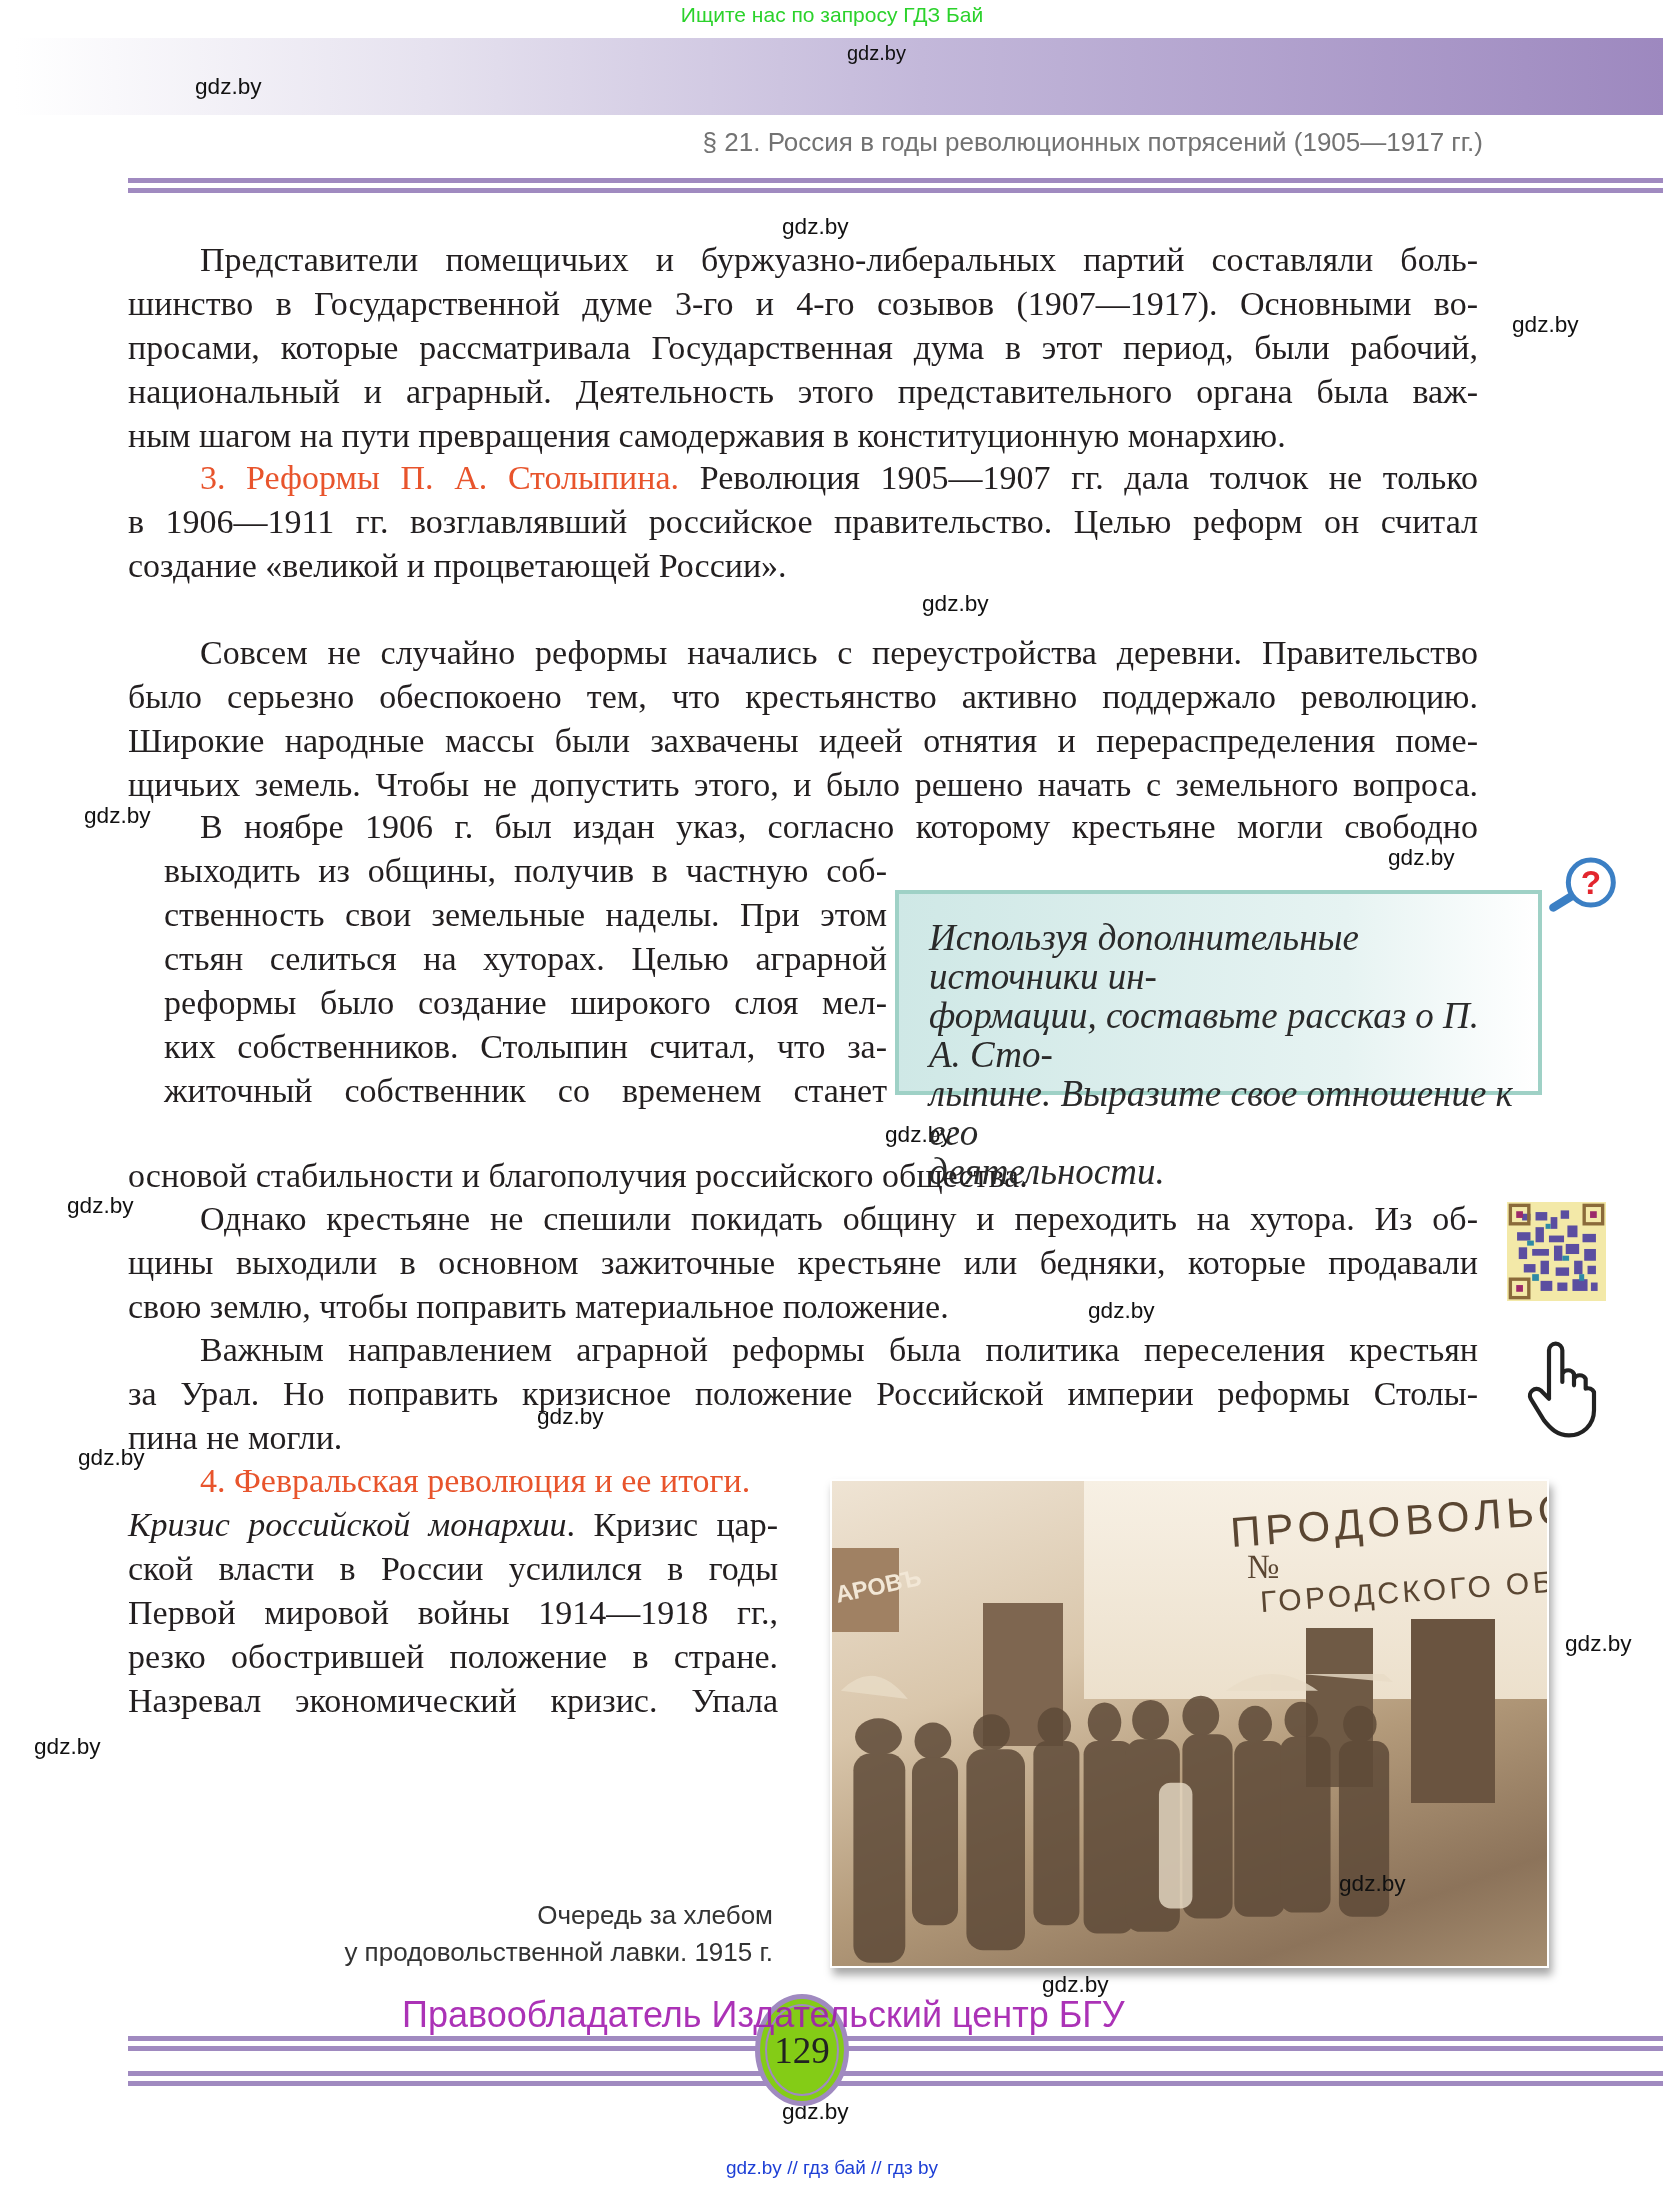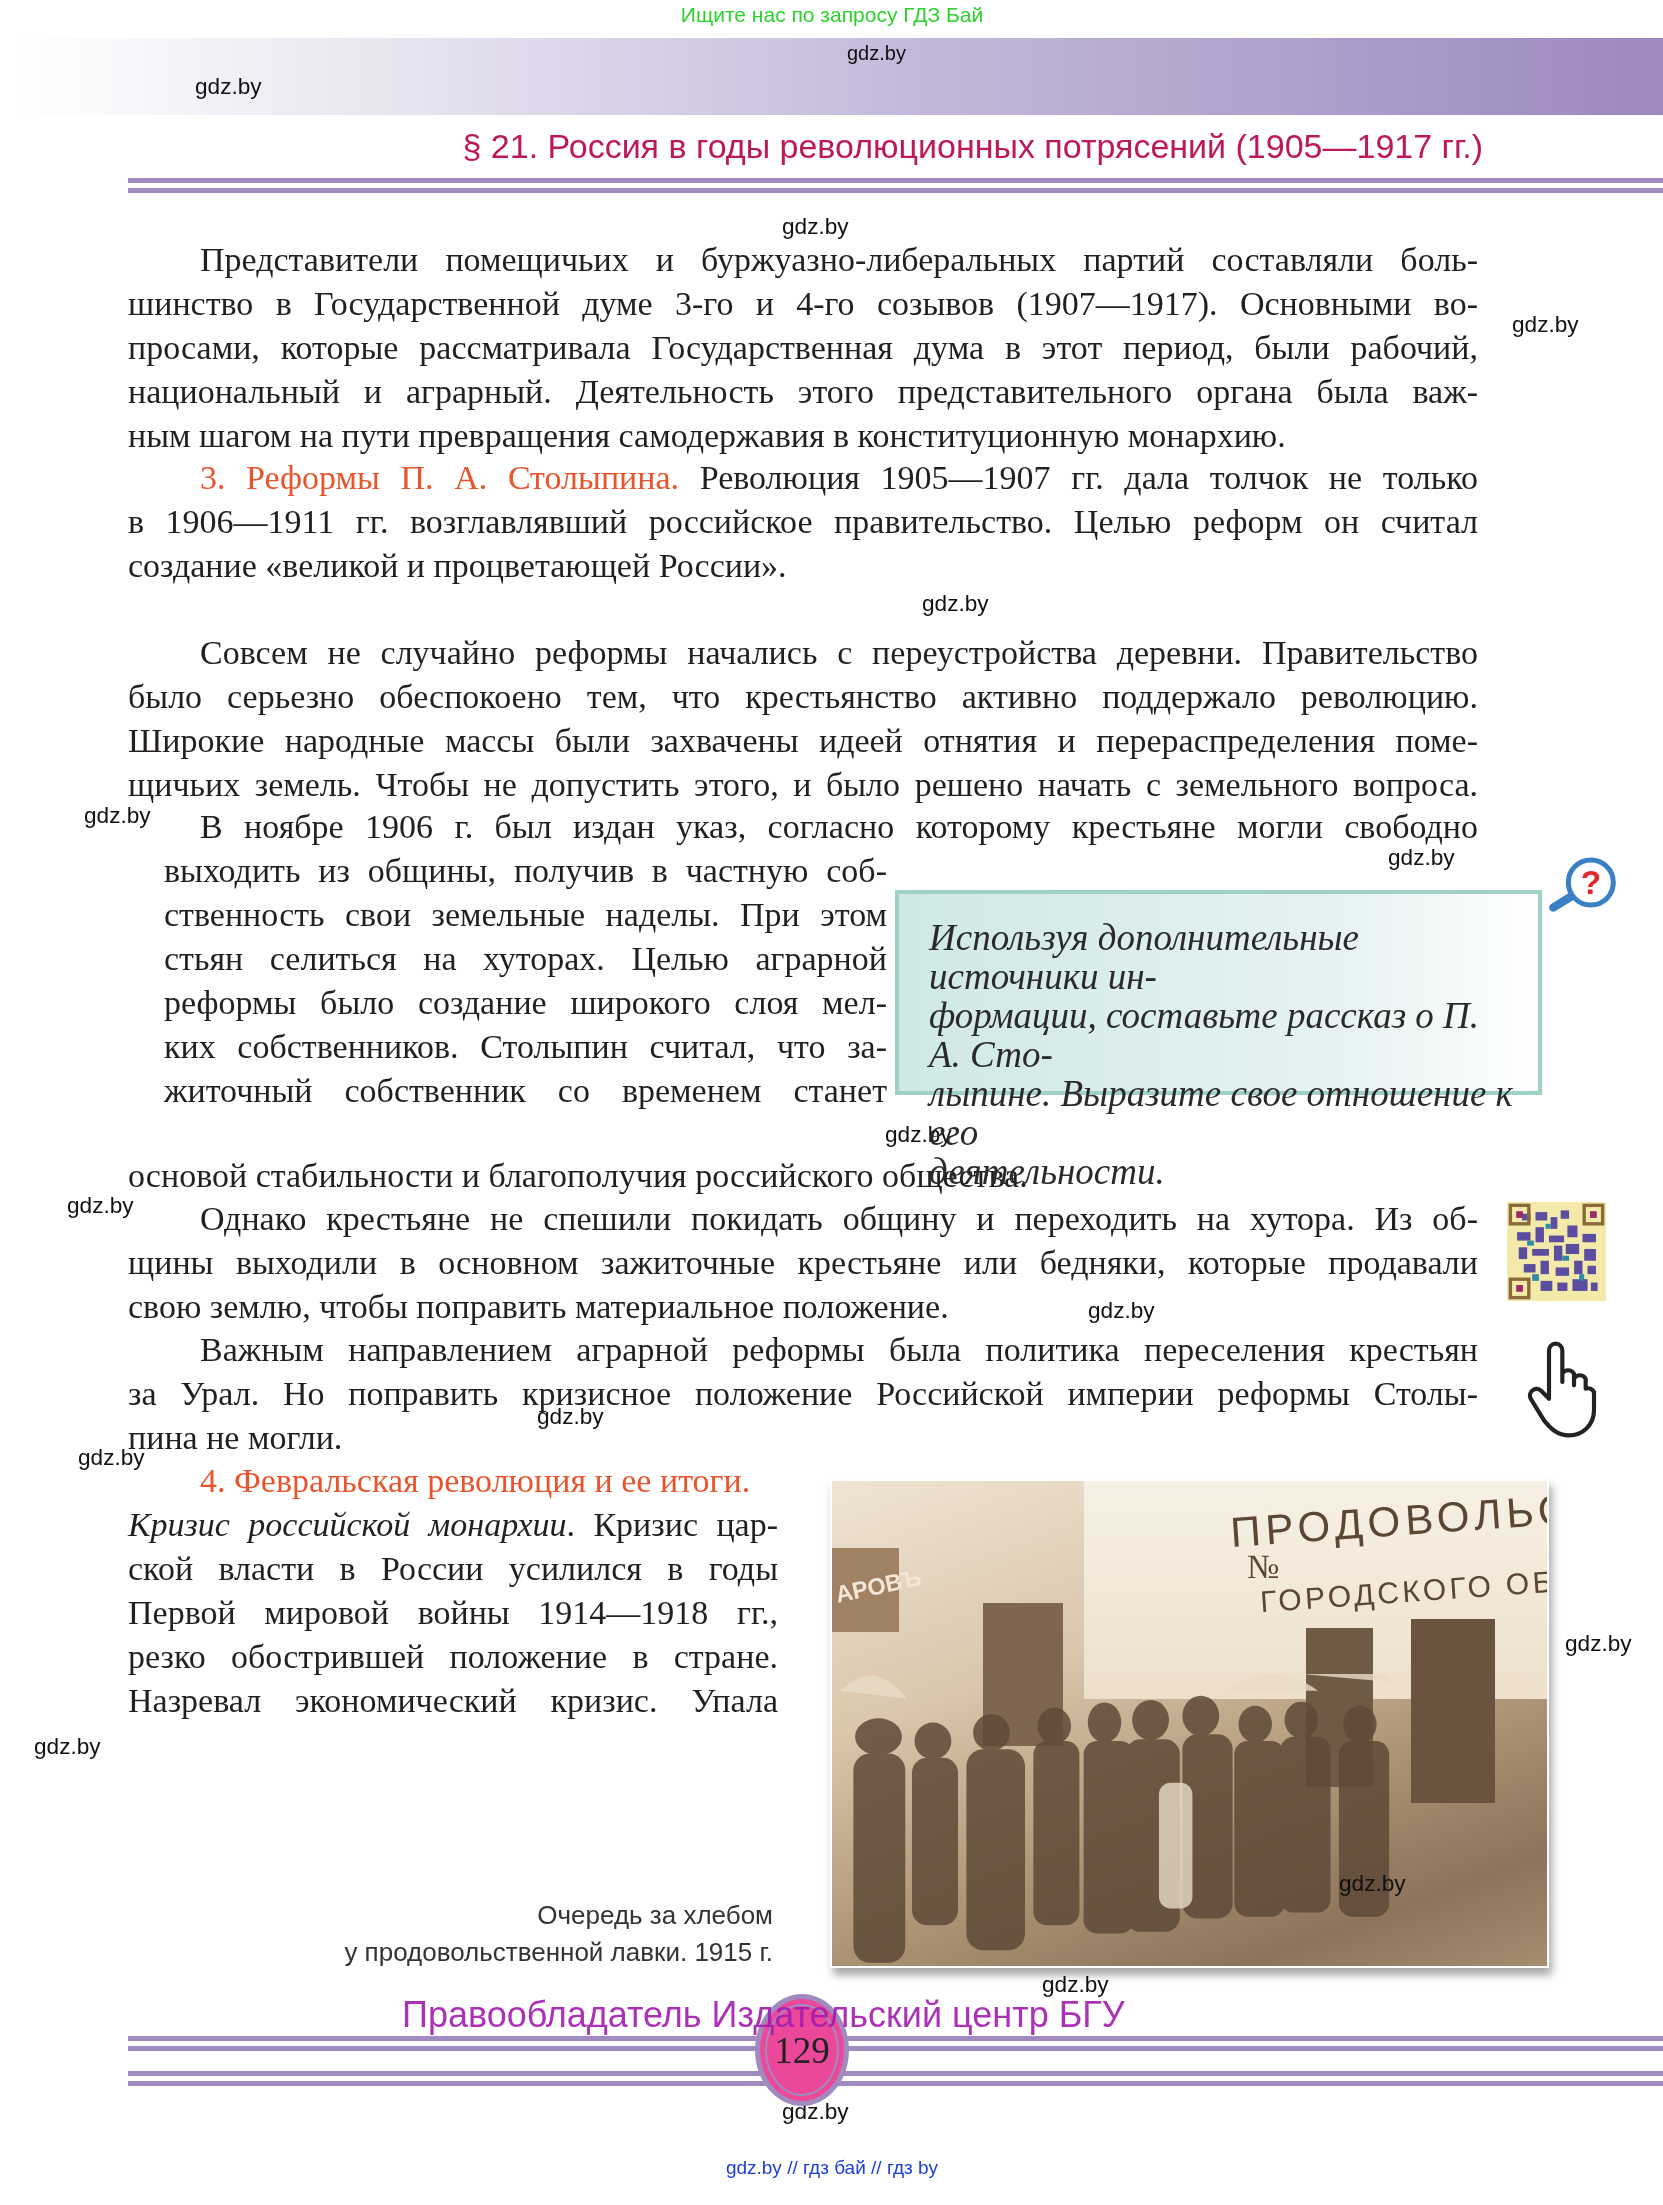--- a/index.html
+++ b/index.html
@@ -1,32 +1,32 @@
 <!DOCTYPE html>
 <html style="font-size:13.4px"><head>
 <meta charset="utf-8">
 <style>
   html, body { margin:0; padding:0; }
   body { width:1664px; height:2205px; position:relative; background:#ffffff; overflow:hidden; font-family:"Liberation Serif", serif; color:#231f20; }
   .abs { position:absolute; }
   .wm { position:absolute; font-family:"Liberation Sans", sans-serif; font-size:22.6px; color:#111; white-space:nowrap; }
   .top-search { position:absolute; top:3.4px; left:0; width:1664px; text-align:center; font-family:"Liberation Sans", sans-serif; font-size:21px; color:#2bd22b; }
   .band { position:absolute; left:15px; top:38px; width:1649px; height:77px; background:linear-gradient(to right, #ffffff 0%, #e6e2ef 25%, #c3b8da 55%, #9d88bf 100%); }
-  .title { position:absolute; top:127px; right:181px; font-family:"Liberation Sans", sans-serif; font-size:34px; color:#be185d; white-space:nowrap; }
+  .title { position:absolute; top:127px; right:181px; font-family:"Liberation Sans", sans-serif; font-size:26px; color:#737373; white-space:nowrap; }
   .rule { position:absolute; height:5px; background:#a08ac0; }
   .p { position:absolute; left:128px; width:1350px; font-size:34px; line-height:44px; text-align:justify; margin:0; }
   .line { display:block; white-space:nowrap; text-align-last:justify; text-align:justify; }
   .line.last { text-align-last:left; }
   .ind { text-indent:72px; }
   .red { color:#e8542c; font-weight:normal; }
   .callout { position:absolute; left:895px; top:890px; width:647px; height:205px; border:4.2px solid #9fd1c6; background:linear-gradient(to right, #cfe8e6, #e6f3f2 70%, #ffffff); box-sizing:border-box; padding:23.5px 18.4px 0 30px; font-family:Liberation Serif, serif; font-style:italic; font-size:37px; line-height:39px; color:#2a2a2a; }
   .photo { position:absolute; left:830px; top:1479px; width:715px; height:485px; background:linear-gradient(160deg, #efe4d4 0%, #d9c6ab 35%, #b39a7a 60%, #8c735a 85%, #a58d70 100%); box-shadow:3.4px 6.7px 8.4px rgba(0,0,0,0.35); border:2.5px solid #fff; overflow:hidden; }
   .caption { position:absolute; right:891px; top:1897px; font-family:"Liberation Sans", sans-serif; font-size:26px; line-height:37px; text-align:right; color:#333; }
   .footer-wm { position:absolute; left:402px; top:1994px; font-family:"Liberation Sans", sans-serif; font-size:36px; color:#a21caf; opacity:0.9; white-space:nowrap; }
-  .pagenum-circle { position:absolute; left:755px; top:1994px; width:94px; height:112px; border-radius:50%; border:5px solid #a08ac0; background:#ec4899; box-sizing:border-box; }
+  .pagenum-circle { position:absolute; left:755px; top:1994px; width:94px; height:112px; border-radius:50%; border:5px solid #a08ac0; background:#84cc16; box-sizing:border-box; }
   .pagenum-inner { position:absolute; left:5px; top:5px; right:5px; bottom:5px; border-radius:50%; border:2.5px solid #a08ac0; }
   .pagenum { position:absolute; left:0; right:0; top:30px; text-align:center; font-size:37px; color:#222; }
   .footer-links { position:absolute; top:2157px; left:0; width:1664px; text-align:center; font-family:"Liberation Sans", sans-serif; font-size:19px; color:#1d3fd6; }
 </style>
 </head>
 <body>
 
 <div class="top-search">Ищите нас по запросу ГДЗ Бай</div>
 
 <div class="band"></div>

